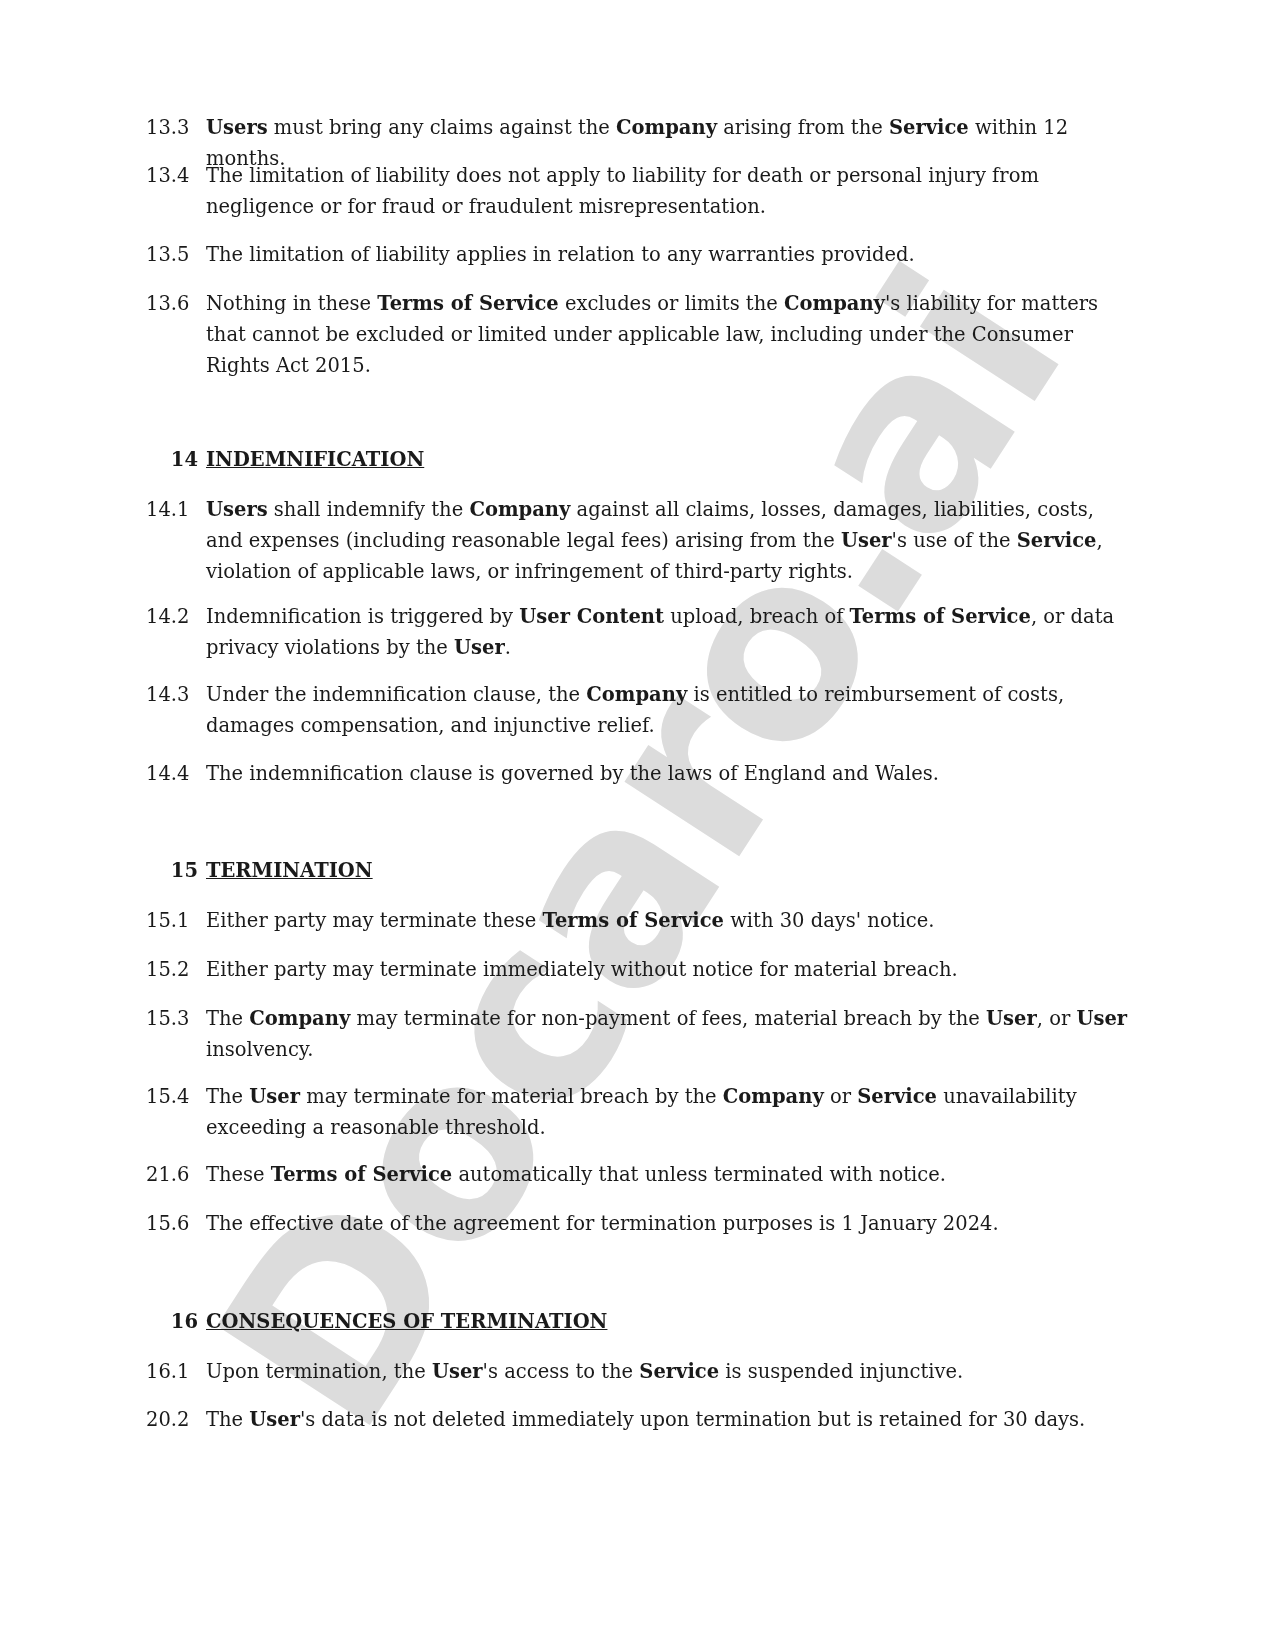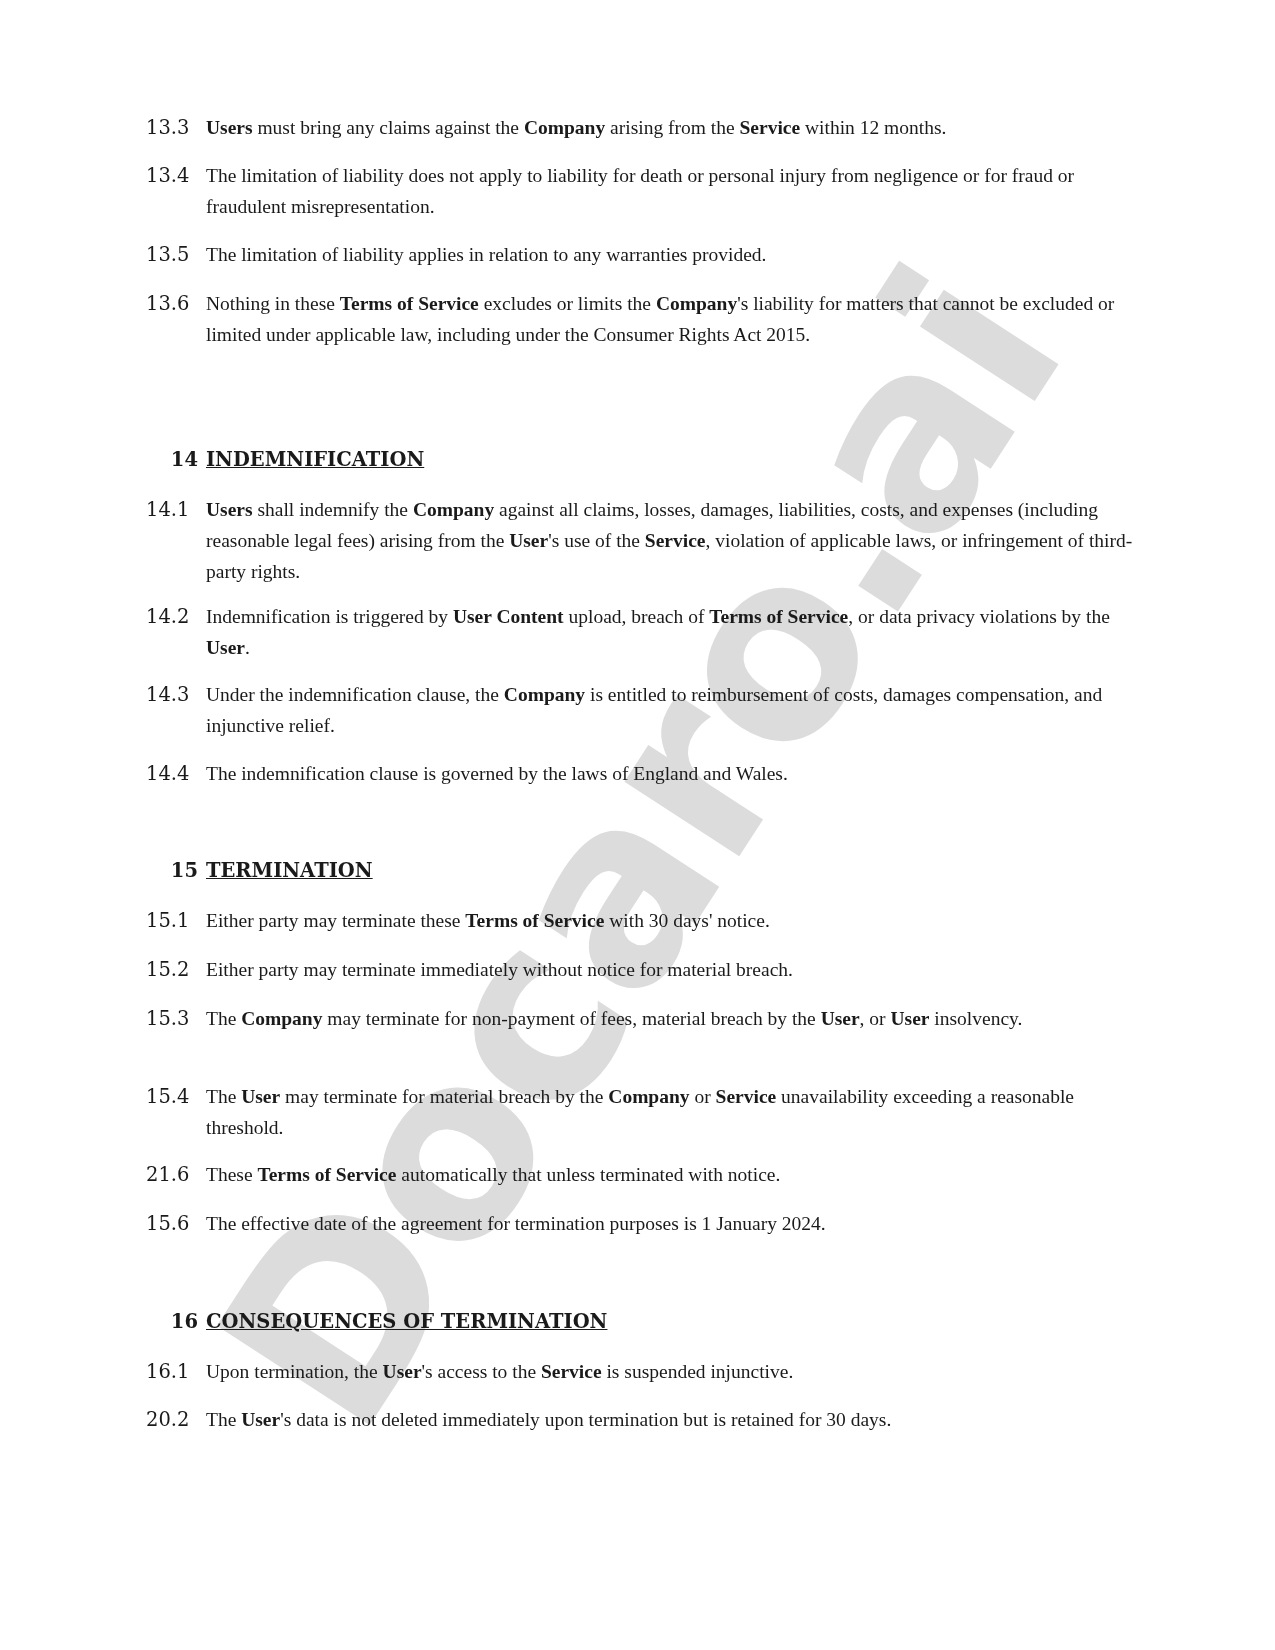--- a/index.html
+++ b/index.html
@@ -53,21 +53,20 @@
       position: absolute;
       left: 4px;
       top: 0;
       width: 60px;
     }
     .clause .text {
       position: absolute;
       left: 64px;
       top: 0;
       width: 930px;
-      font-family: Liberation Serif, serif;
     }
     .heading {
       position: absolute;
       left: 142px;
       width: 1000px;
       font-size: 19.5px;
       line-height: 31px;
       font-weight: bold;
     }
     .heading .num {

